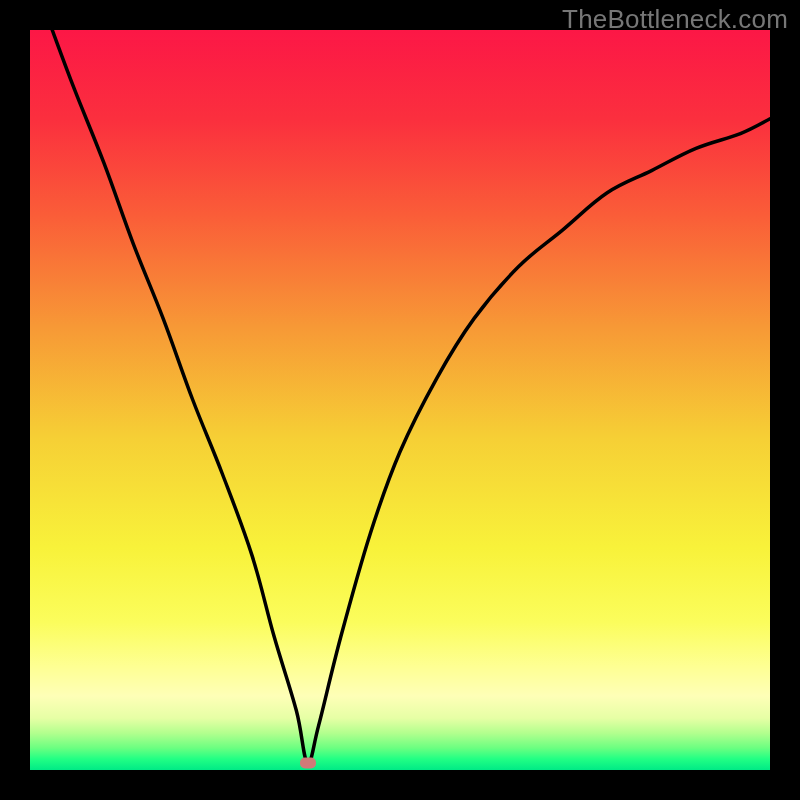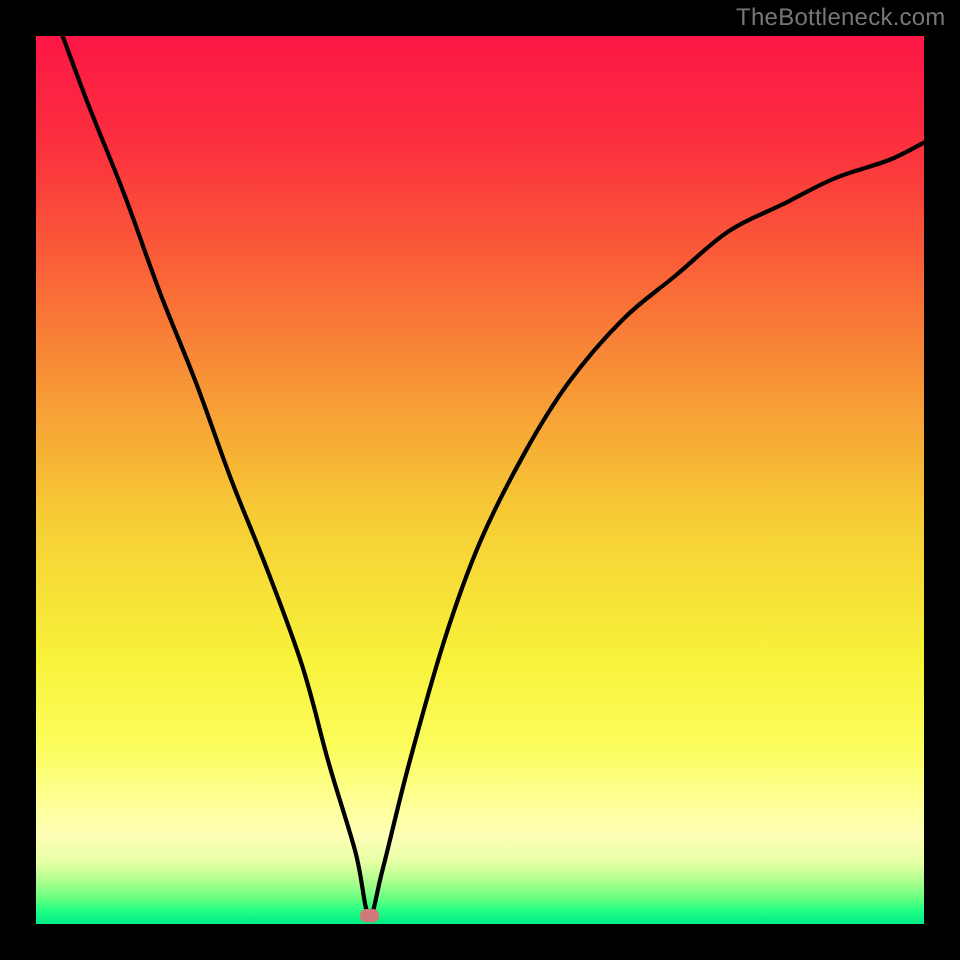--- a/index.html
+++ b/index.html
@@ -15,21 +15,21 @@
     position: relative;
     width: 800px;
     height: 800px;
     background: #000;
   }
   .watermark {
     position: absolute;
     top: 4px;
     right: 12px;
     color: #777;
-    font-size: 20px;
+    font-size: 26px;
     font-weight: 400;
     letter-spacing: 0.2px;
     z-index: 20;
     user-select: none;
   }
   .plot-area {
     position: absolute;
     left: 30px;
     top: 30px;
     width: 740px;

